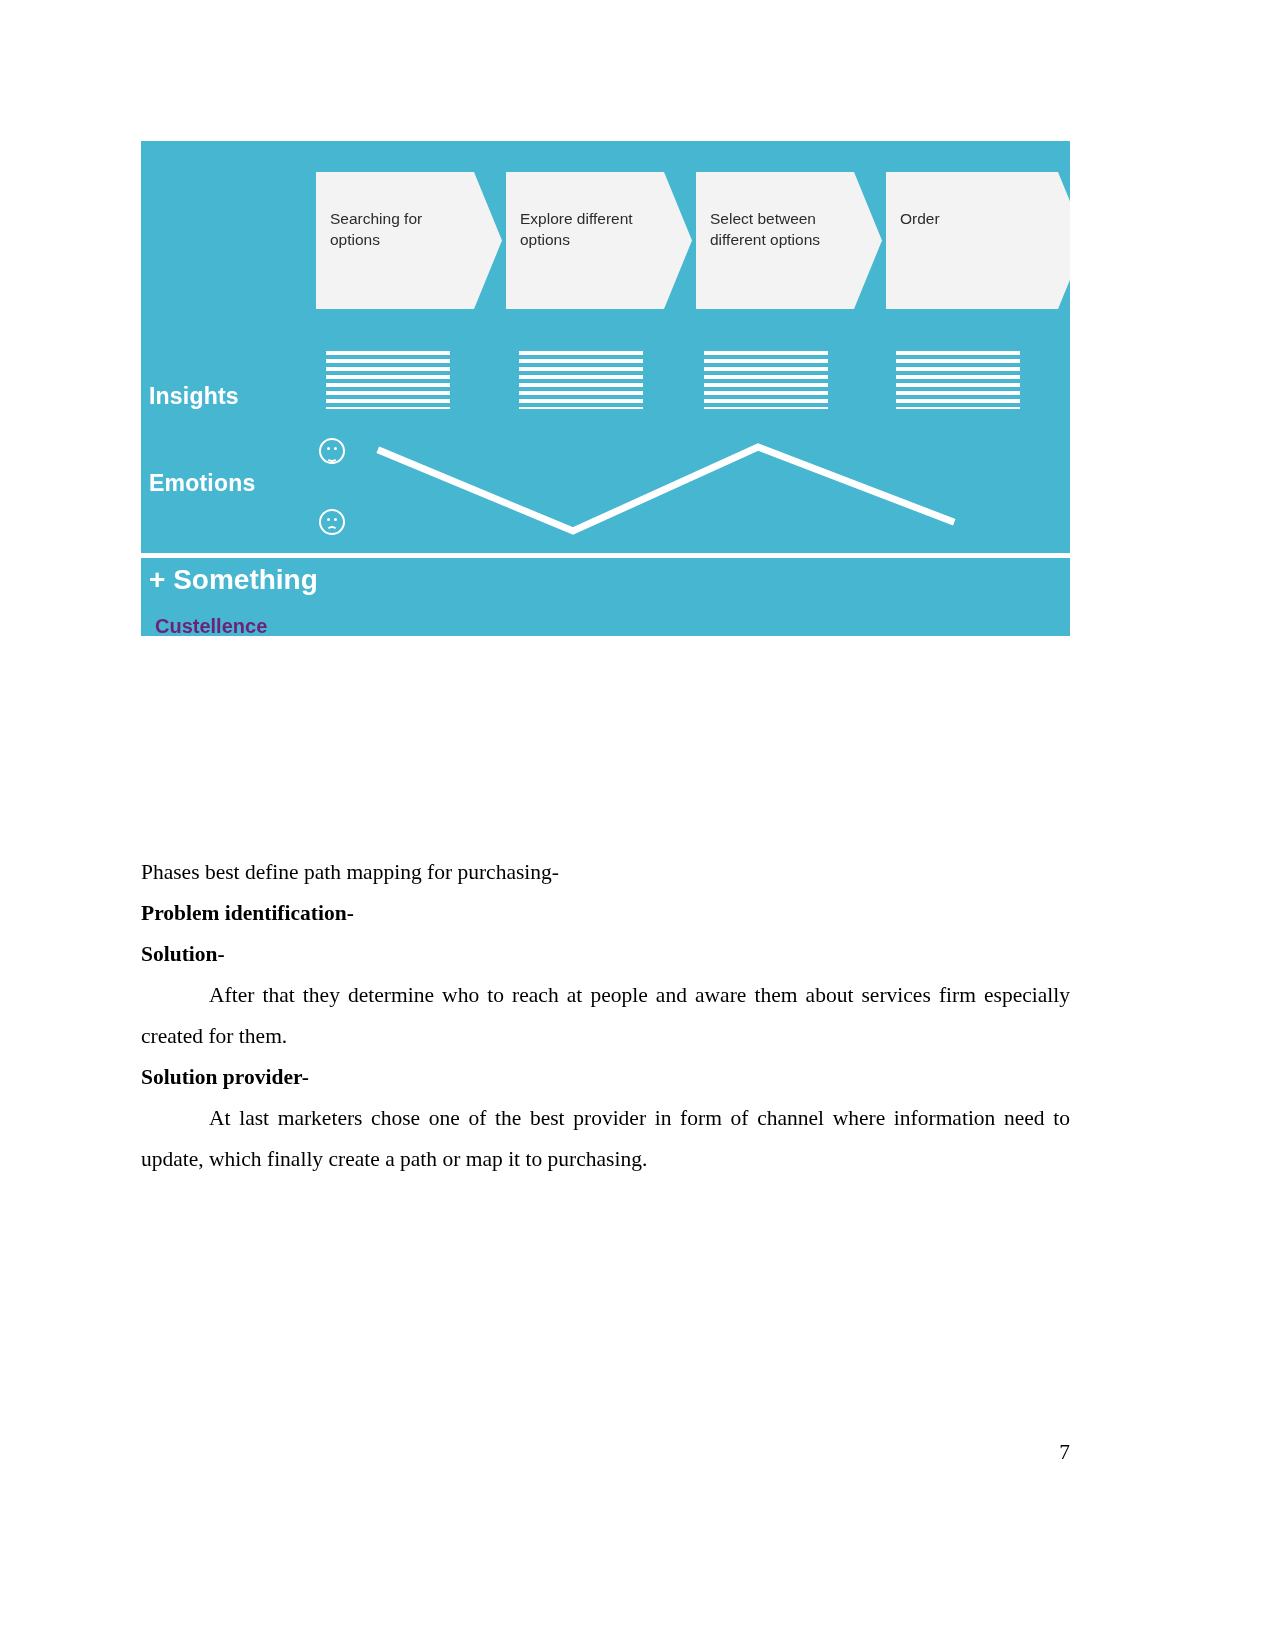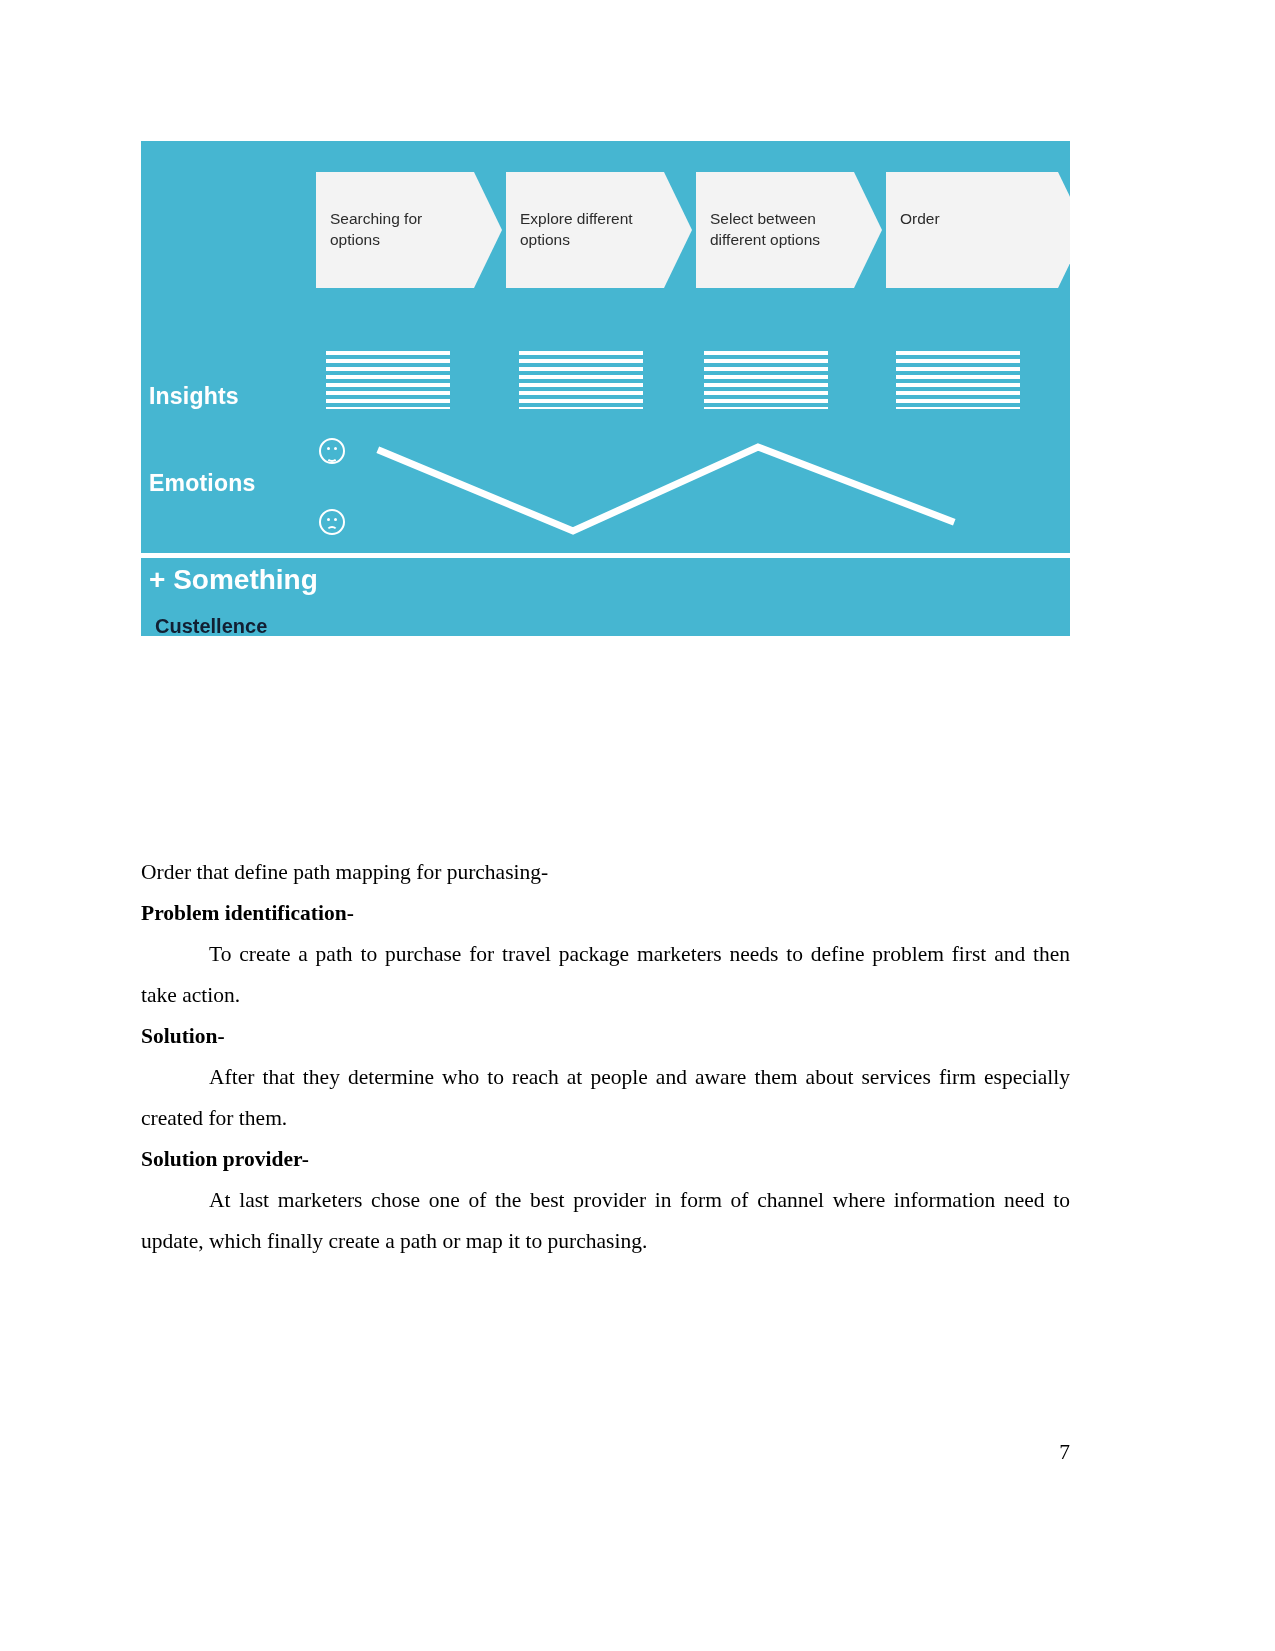--- a/index.html
+++ b/index.html
@@ -52,21 +52,21 @@
   .steps-row {
     position: absolute;
     left: 175px;
     top: 31px;
     height: 112px;
     right: 0;
   }
   .step {
     position: absolute;
     top: 0;
-    height: 116px;
+    height: 137px;
     background: #f3f3f3;
     -webkit-clip-path: polygon(0 0, calc(100% - 28px) 0, 100% 50%, calc(100% - 28px) 100%, 0 100%);
     clip-path: polygon(0 0, calc(100% - 28px) 0, 100% 50%, calc(100% - 28px) 100%, 0 100%);
     box-sizing: border-box;
     padding: 36px 14px 0 14px;
   }
   .step-label {
     font-family: "Liberation Sans", "DejaVu Sans", sans-serif;
     font-size: 15.5px;
     line-height: 21px;
@@ -167,21 +167,21 @@
     color: #ffffff;
     font-family: "Liberation Sans", "DejaVu Sans", sans-serif;
     font-weight: bold;
     font-size: 28px;
     line-height: 31px;
   }
   .lbl-custellence {
     position: absolute;
     left: 14px;
     top: 472px;
-    color: #0f172a;
+    color: #701a75;
     font-family: "Liberation Sans", "DejaVu Sans", sans-serif;
     font-weight: bold;
     font-size: 20px;
     line-height: 26px;
     opacity: .95;
   }
 
   
   .body-text {
     position: absolute;
@@ -265,24 +265,23 @@
 
     <div class="divider"></div>
     <div class="bottom-band">
       
     </div>
     <div class="lbl-something">+ Something</div>
     <div class="lbl-custellence">Custellence</div>
   </div>
 
   <div class="body-text">
-    <p class="plain">Order that define path mapping for purchasing-</p>
+    <p class="plain">Phases best define path mapping for purchasing-</p>
 
     <p class="heading">Problem identification-</p>
-    <p class="indent last-line-left">To create a path to purchase for travel package marketers needs to define problem first and then take action.</p>
 
     <p class="heading">Solution-</p>
     <p class="indent last-line-left">After that they determine who to reach at people and aware them about services firm especially created for them.</p>
 
     <p class="heading">Solution provider-</p>
 
     <p class="indent last-line-left">At last marketers chose one of the best provider in form of channel where information need to update, which finally create a path or map it to purchasing.</p>
   </div>
 
   <div class="page-number">7</div>

